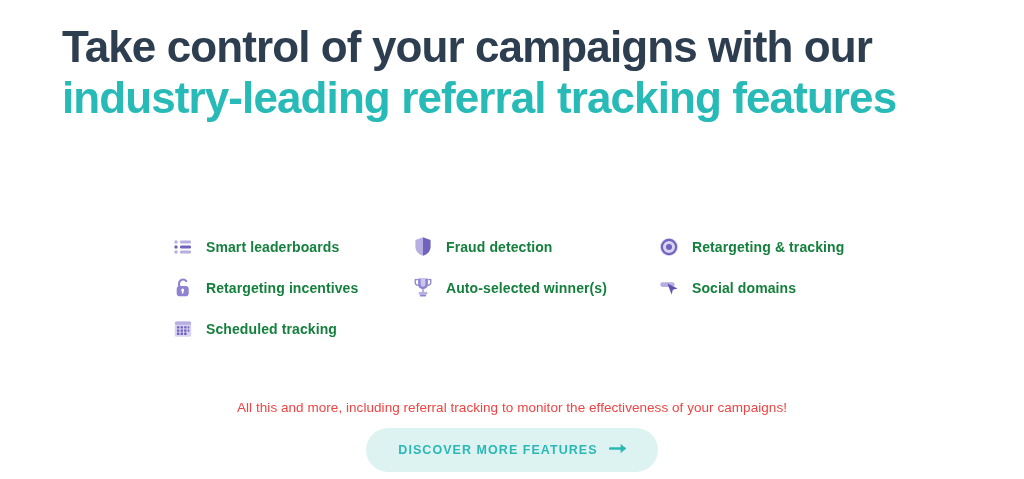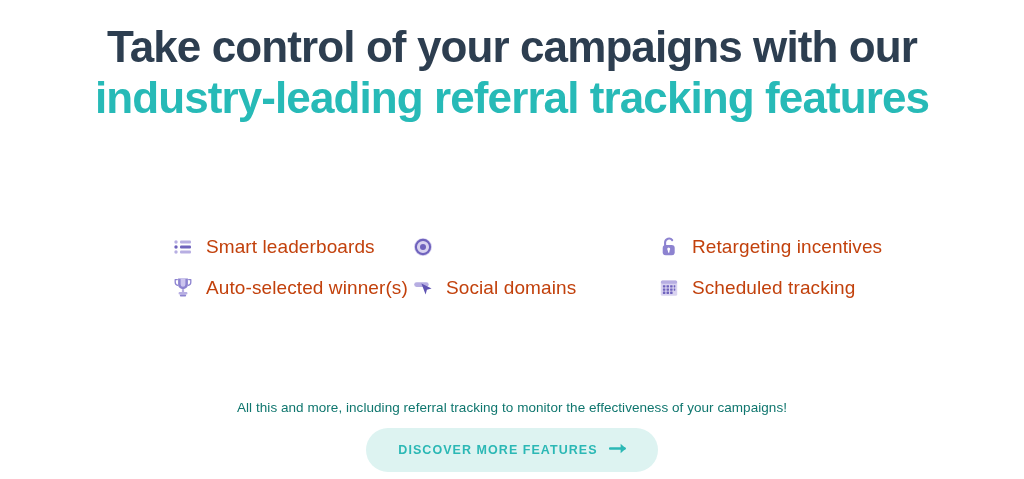--- a/index.html
+++ b/index.html
@@ -23,21 +23,21 @@
     height: 479px;
     background: #ffffff;
   }
 
   
   .heading {
     position: absolute;
     top: 21px;
     left: 62px;
     width: 900px;
-    text-align: center;
+    text-align: left;
     font-size: 44px;
     line-height: 51px;
     font-weight: 800;
     letter-spacing: -0.9px;
     color: #2d3e50;
     font-family: "Liberation Sans", sans-serif;
   }
   .heading .accent { color: #27bab7; }
 
   
@@ -62,40 +62,40 @@
     width: 22px;
     height: 22px;
     flex: 0 0 22px;
     display: flex;
     align-items: center;
     justify-content: center;
   }
   .feature-icon svg { display: block; }
 
   .feature-label {
-    font-size: 19px;
+    font-size: 14px;
     line-height: 18px;
-    color: #c2410c;
-    font-weight: 400;
+    color: #15803d;
+    font-weight: 700;
     letter-spacing: 0.1px;
     white-space: nowrap;
   }
 
   .feature-empty { visibility: hidden; }
 
   
   .tagline {
     position: absolute;
     top: 399px;
     left: 0;
     width: 1024px;
     text-align: center;
     font-size: 13.5px;
     line-height: 18px;
-    color: #0f766e;
+    color: #ef4444;
     letter-spacing: 0.05px;
   }
 
   
   .cta-wrap {
     position: absolute;
     top: 428px;
     left: 0;
     width: 1024px;
     display: flex;
@@ -143,29 +143,39 @@
           <circle cx="3" cy="10" r="1.7" fill="#6f63bd"></circle>
           <circle cx="3" cy="15" r="1.7" fill="#b7aee2"></circle>
           <rect x="7" y="3.4" width="11" height="3.2" rx="1.1" fill="#b7aee2"></rect>
           <rect x="7" y="8.4" width="11" height="3.2" rx="1.1" fill="#6f63bd"></rect>
           <rect x="7" y="13.4" width="11" height="3.2" rx="1.1" fill="#b7aee2"></rect>
         </svg>
       </span>
       <span class="feature-label">Smart leaderboards</span>
     </div>
 
+    <div class="feature">
+      <span class="feature-icon">
+        <svg width="20" height="21" viewBox="0 0 20 21" aria-hidden="true">
+          <path d="M10 1.2 L17.6 4 V10.4 C17.6 15 14.3 18.4 10 19.8 Z" fill="#6f63bd"></path>
+          <path d="M10 1.2 L2.4 4 V10.4 C2.4 15 5.7 18.4 10 19.8 Z" fill="#b7aee2"></path>
+        </svg>
+      </span>
+      <span class="feature-label">Fraud detection</span>
+    </div>
 
     <div class="feature">
       <span class="feature-icon">
         <svg width="20" height="20" viewBox="0 0 20 20" aria-hidden="true">
           <circle cx="10" cy="10" r="9" fill="#d9d3f0"></circle>
           <circle cx="10" cy="10" r="7.1" fill="none" stroke="#6f63bd" stroke-width="2.1"></circle>
           <circle cx="10" cy="10" r="3" fill="#6f63bd"></circle>
         </svg>
       </span>
+      <span class="feature-label">Retargeting &amp; tracking</span>
     </div>
 
     <div class="feature">
       <span class="feature-icon">
         <svg width="20" height="21" viewBox="0 0 20 21" aria-hidden="true">
           <path d="M6.1 9.2 V6.3 a3.9 3.9 0 0 1 7.1 -2.1" fill="none" stroke="#8d83d0" stroke-width="2.1" stroke-linecap="round"></path>
           <rect x="3.7" y="8.9" width="12" height="10.4" rx="3.1" fill="#8d83d0"></rect>
           <circle cx="9.7" cy="13.1" r="1.5" fill="#ffffff"></circle>
           <rect x="8.95" y="13.6" width="1.5" height="3.2" rx="0.7" fill="#ffffff"></rect>
         </svg>

